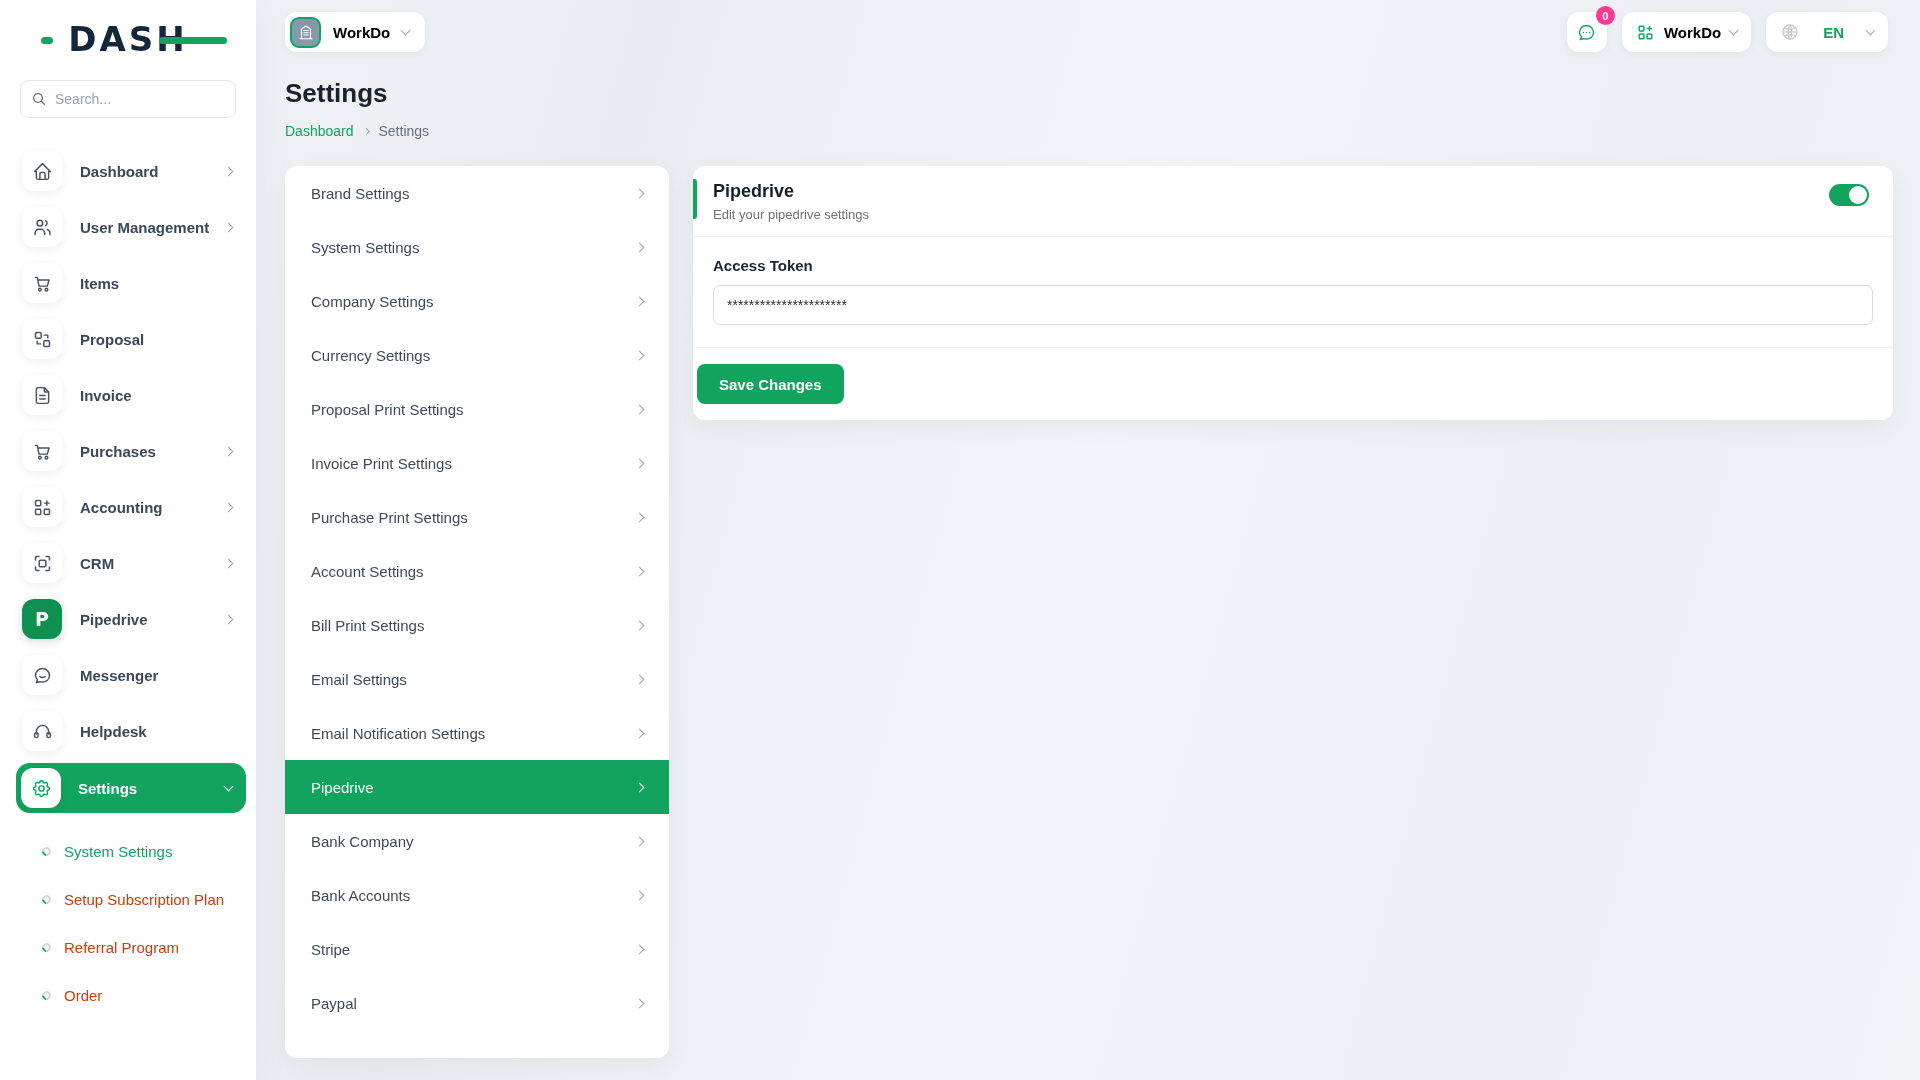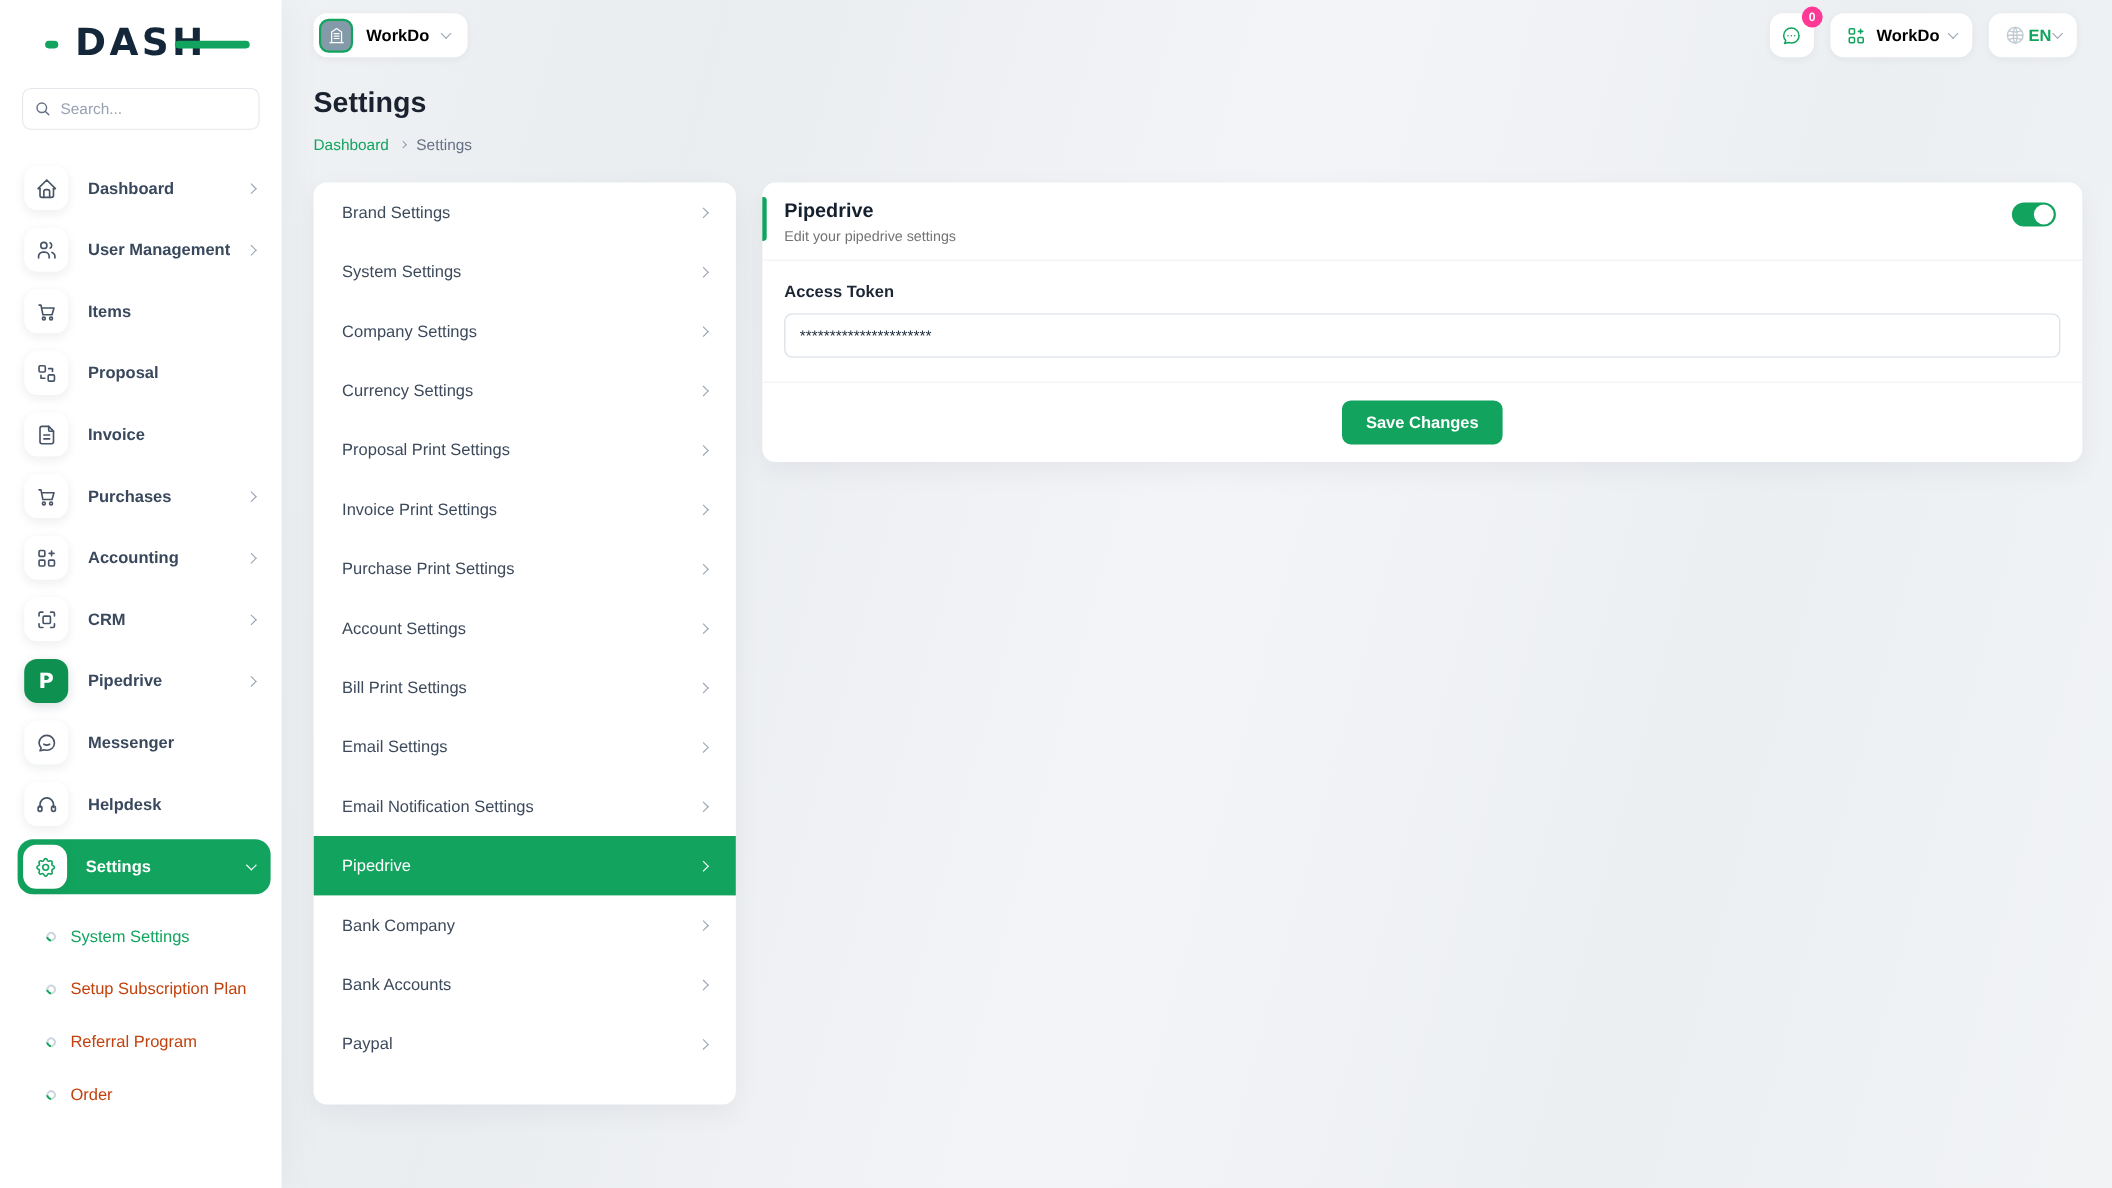--- a/index.html
+++ b/index.html
@@ -71,21 +71,21 @@
   .right-cluster { position:absolute; right:32px; top:12px; display:flex; align-items:center; gap:15px; }
   .msg-btn { width:40px; height:40px; justify-content:center; position:relative; }
   .msg-btn svg { width:21px; height:21px; stroke:#12a45e; stroke-width:1.6; fill:none; stroke-linecap:round; stroke-linejoin:round; }
   .badge {
     position:absolute; top:-6px; right:-8px; min-width:19px; height:19px; border-radius:10px;
     background:#fd3995; color:#fff; font-size:11px; font-weight:700;
     display:flex; align-items:center; justify-content:center; padding:0 5px;
   }
   .ws-pill { height:40px; padding:0 14px; gap:9px; }
   .ws-pill svg { width:19px; height:19px; stroke:#12a45e; stroke-width:1.8; fill:none; stroke-linecap:round; stroke-linejoin:round; }
-  .lang-pill { height:40px; padding:16px 14px; gap:2px;justify-content:space-between; }
+  .lang-pill { height:40px; padding:16px 14px; gap:23px;justify-content:space-between; }
   .lang-pill .globe { width:20px; height:20px; stroke:#c2cad2; stroke-width:1.5; fill:none; }
   .lang-label { font-size:15px; font-weight:700; color:#12a45e; }
   
   .main { position:absolute; left:256px; top:70px; right:0; padding:8px 27px 0 29px; }
   .page-title { font-size:26px; font-weight:700; color:#19222e; }
   .breadcrumb { display:flex; align-items:center; gap:10px; margin-top:14px; font-size:14px; }
   .breadcrumb .home { color:#12a45e; cursor:pointer; }
   .breadcrumb .sep { width:5px; height:5px; border-right:1.6px solid #98a2b3; border-bottom:1.6px solid #98a2b3; transform:rotate(-45deg); margin-top:1px; }
   .breadcrumb .current { color:#667085; }
   .content-row { display:flex; gap:24px; margin-top:27px; align-items:flex-start; }
@@ -111,21 +111,21 @@
     position:absolute; right:24px; top:18px; width:40px; height:22px; border-radius:12px;
     background:#12a45e; cursor:pointer;
   }
   .toggle .knob { position:absolute; right:2px; top:2px; width:18px; height:18px; border-radius:50%; background:#fff; }
   .panel-body { padding:20px 20px 22px; }
   .field-label { font-size:15px; font-weight:700; color:#1b2635; }
   .field-input {
     margin-top:11px; width:100%; height:40px; border:1px solid #d5dce3; border-radius:7px;
     padding:0 13px; font-size:14px; color:#1c2a3a; outline:none; background:#fff; font-family:inherit;
   }
-  .panel-footer { border-top:1px solid #eef0f3; padding:16px 4px; display:flex; justify-content:center; }
+  .panel-footer { border-top:1px solid #eef0f3; padding:16px 4px; display:flex; justify-content:flex-start; }
   .save-btn {
     background:#12a45e; color:#fff; border:none; border-radius:8px; height:40px; padding:0 22px;
     font-size:15px; font-weight:600; cursor:pointer; font-family:inherit;
   }
 </style>
 </head>
 <body>
 
 <aside class="sidebar">
   <div class="logo">
@@ -397,20 +397,24 @@
         </div>
       <div class="sm-item">
           <span>Bank Company</span>
           <span class="chev"></span>
         </div>
       <div class="sm-item">
           <span>Bank Accounts</span>
           <span class="chev"></span>
         </div>
       <div class="sm-item">
+          <span>Stripe</span>
+          <span class="chev"></span>
+        </div>
+      <div class="sm-item">
           <span>Paypal</span>
           <span class="chev"></span>
         </div>
     </div>
 
     <section class="panel">
       <div class="panel-header">
         <span class="accent-bar"></span>
         <div class="panel-title">Pipedrive</div>
         <div class="panel-subtitle">Edit your pipedrive settings</div>

